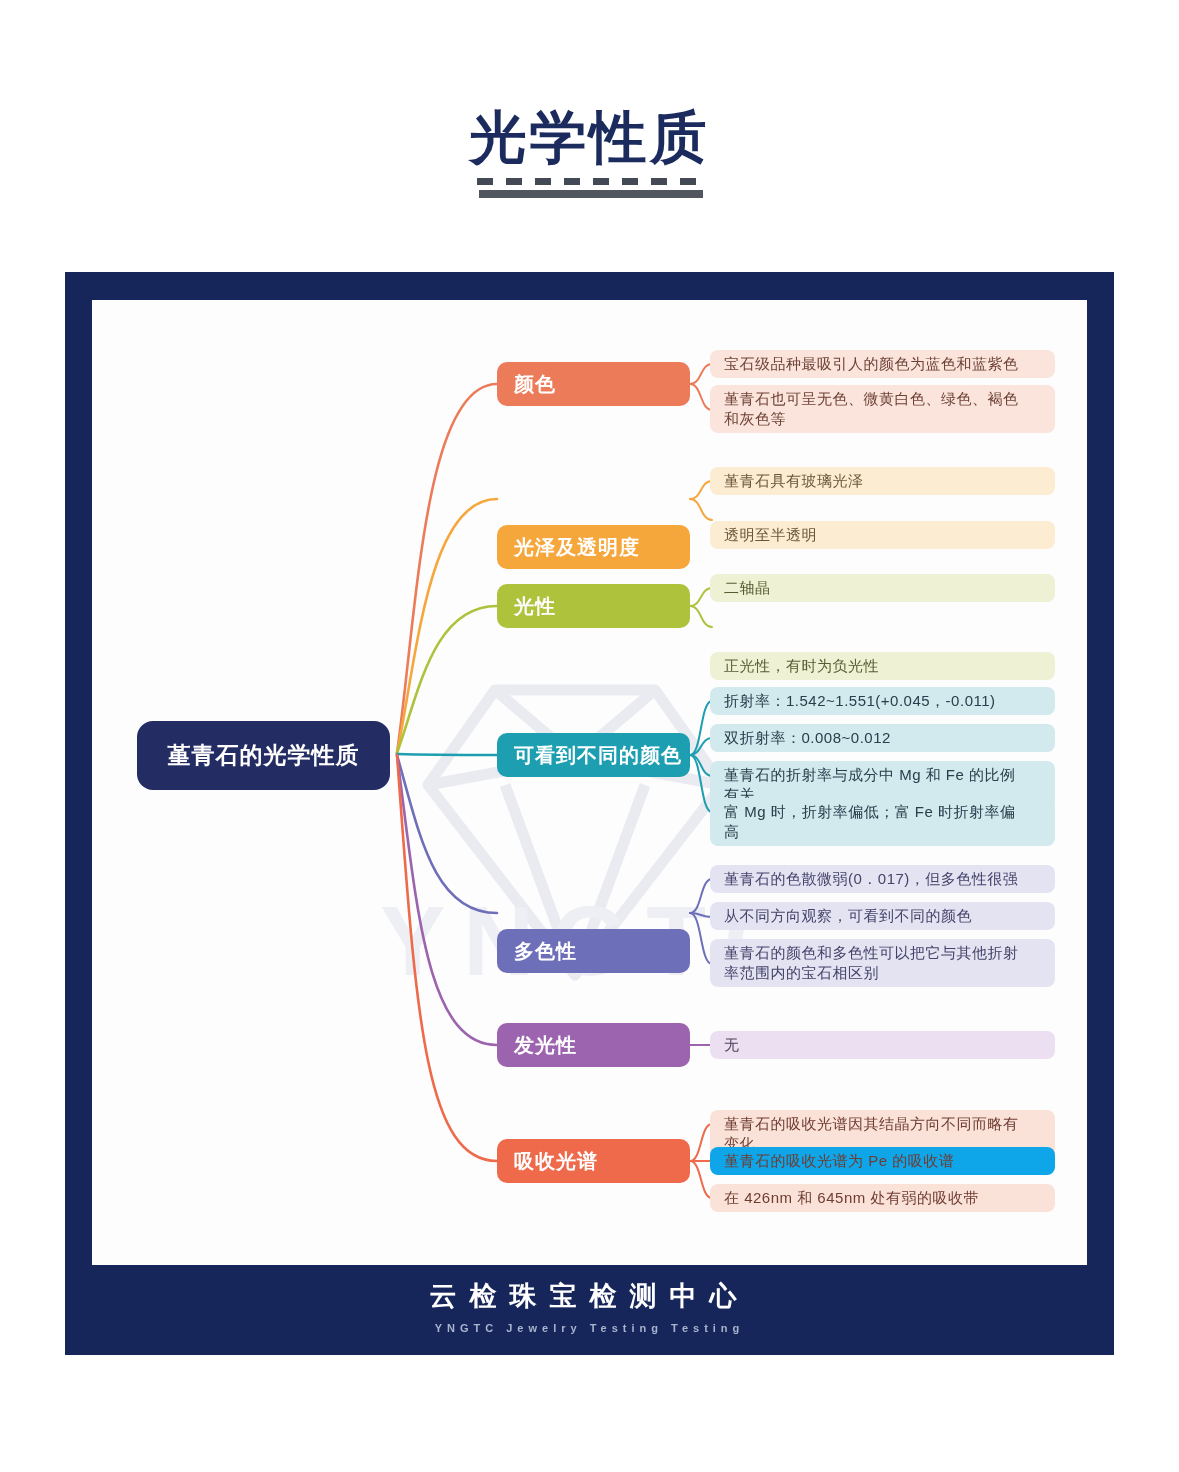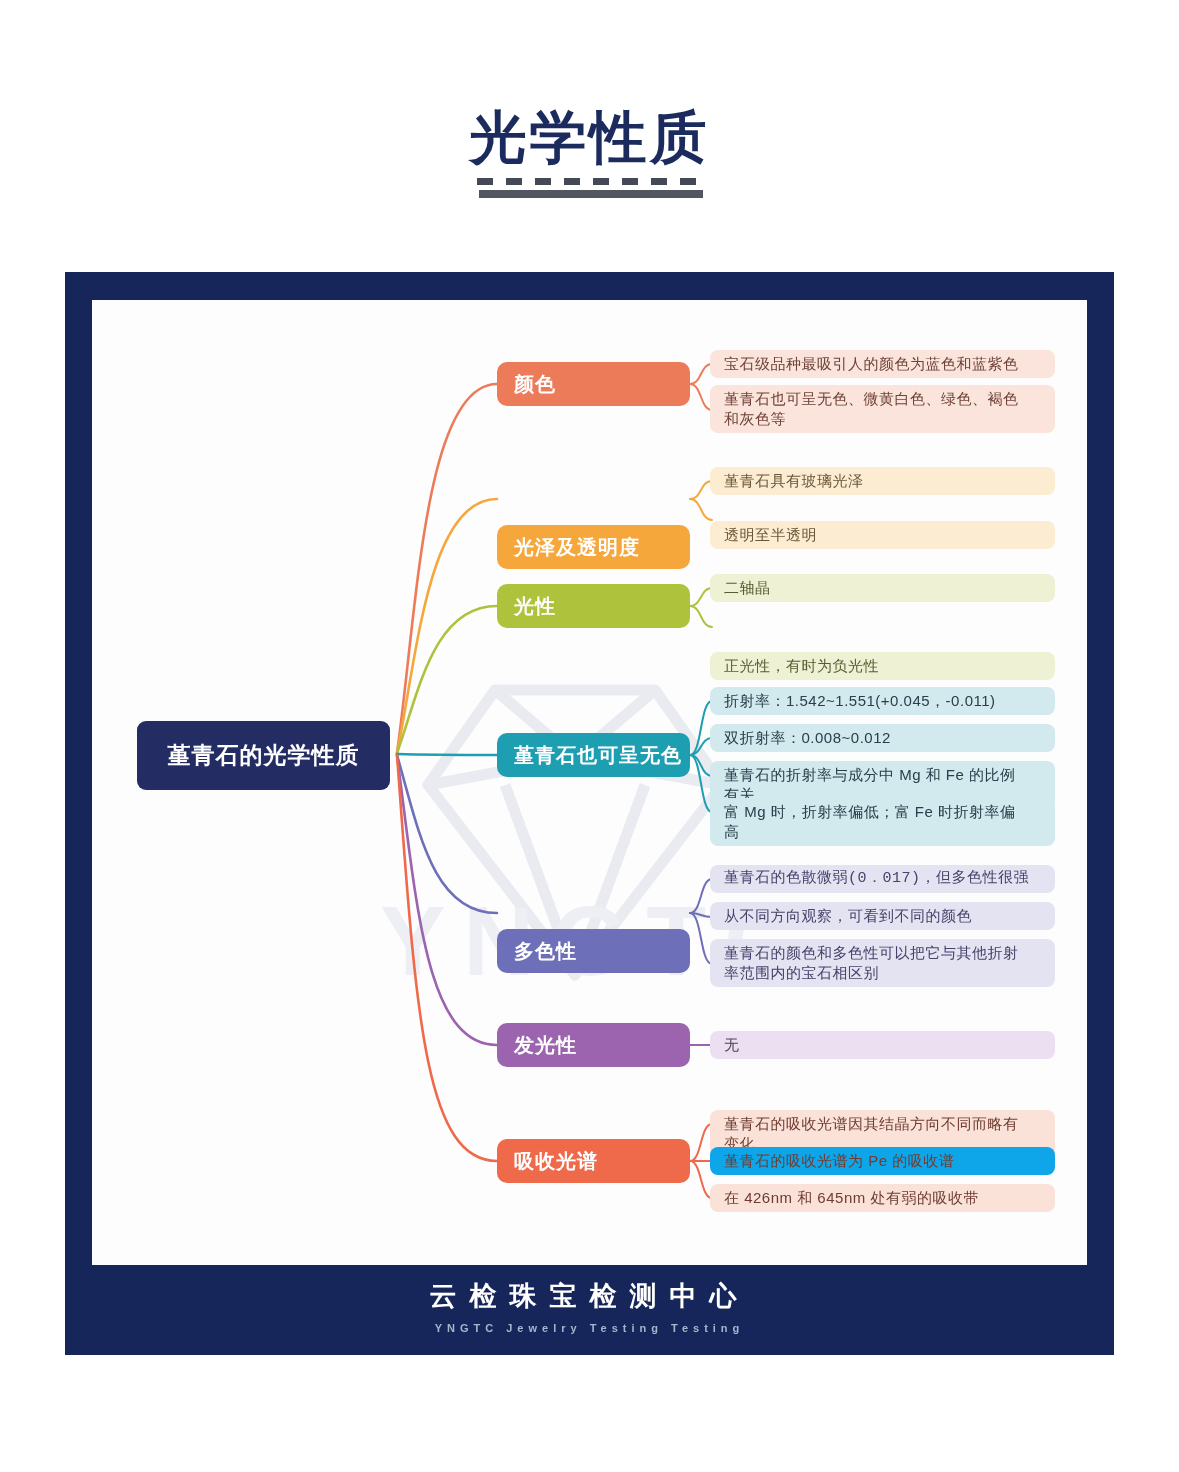--- a/index.html
+++ b/index.html
@@ -44,21 +44,21 @@
     color:#edeff4;text-align:center;user-select:none;
   }
 
   
   .connector-svg{position:absolute;left:0;top:0;width:1179px;height:1472px;z-index:2;pointer-events:none;}
   .connector-svg path{fill:none;stroke-linecap:round;}
 
   
   .center-node{
     position:absolute;left:137px;top:721px;width:253px;height:69px;z-index:3;
-    border-radius:9px;display:flex;align-items:center;justify-content:center;
+    border-radius:16px;display:flex;align-items:center;justify-content:center;
     font-size:23px;font-weight:bold;letter-spacing:1px;
   }
   .branch-node{
     position:absolute;left:497px;width:193px;height:44px;z-index:3;
     border-radius:10px;box-sizing:border-box;
     color:#ffffff;font-size:20px;font-weight:bold;
     line-height:44px;padding-left:17px;letter-spacing:1px;
   }
   .leaf-node{
     position:absolute;left:710px;width:345px;z-index:3;
@@ -132,40 +132,40 @@
     <path d="M690,1161 C702,1161 700,1124 712,1124" stroke-width="2" stroke="#ee6a4b"></path>
     <path d="M690,1161 C702,1161 700,1161 712,1161" stroke-width="2" stroke="#ee6a4b"></path>
     <path d="M690,1161 C702,1161 700,1198 712,1198" stroke-width="2" stroke="#ee6a4b"></path>
   </svg>
 
   <div class="center-node" style="background: rgb(35, 44, 99); color: rgb(255, 255, 255);">堇青石的光学性质</div>
 
   <div class="branch-node" style="top: 362px; background: rgb(236, 124, 89);">颜色</div>
   <div class="branch-node" style="top: 477px; background: rgb(246, 167, 60); margin-top: 48px;">光泽及透明度</div>
   <div class="branch-node" style="top: 584px; background: rgb(174, 194, 60);">光性</div>
-  <div class="branch-node" style="top: 733px; background: rgb(29, 159, 177);">堇青石也可呈无色</div>
+  <div class="branch-node" style="top: 733px; background: rgb(29, 159, 177);">可看到不同的颜色</div>
   <div class="branch-node" style="top: 929px; background: rgb(110, 111, 185);">多色性</div>
   <div class="branch-node" style="top: 1023px; background: rgb(156, 99, 174);">发光性</div>
   <div class="branch-node" style="top: 1139px; background: rgb(238, 106, 75);">吸收光谱</div>
 
   <div class="leaf-node" style="top: 350px; background: rgb(250, 228, 220); color: rgb(111, 66, 55);">宝石级品种最吸引人的颜色为蓝色和蓝紫色</div>
   <div class="leaf-node" style="top: 467px; background: rgb(252, 236, 210); color: rgb(107, 87, 56);">堇青石具有玻璃光泽</div>
 
   <div class="leaf-node" style="top: 385px; background: rgb(250, 228, 220); color: rgb(111, 66, 55);">堇青石也可呈无色、微黄白色、绿色、褐色和灰色等</div>
   <div class="leaf-node" style="top: 505px; background: rgb(252, 236, 210); color: rgb(107, 87, 56); margin-top: 16px;">透明至半透明</div>
 
   <div class="leaf-node" style="top: 574px; background: rgb(238, 241, 211); color: rgb(87, 93, 51);">二轴晶</div>
   <div class="leaf-node" style="top: 612px; background: rgb(238, 241, 211); color: rgb(87, 93, 51); margin-top: 40px;">正光性，有时为负光性</div>
 
   <div class="leaf-node" style="top: 687px; background: rgb(210, 233, 237); color: rgb(39, 64, 77);">折射率：1.542~1.551(+0.045，-0.011)</div>
   <div class="leaf-node" style="top: 724px; background: rgb(210, 233, 237); color: rgb(39, 64, 77);">双折射率：0.008~0.012</div>
   <div class="leaf-node" style="top: 761px; background: rgb(210, 233, 237); color: rgb(39, 64, 77);">堇青石的折射率与成分中 Mg 和 Fe 的比例有关</div>
   <div class="leaf-node" style="top: 798px; background: rgb(210, 233, 237); color: rgb(39, 64, 77);">富 Mg 时，折射率偏低；富 Fe 时折射率偏高</div>
 
-  <div class="leaf-node" style="top: 865px; background: rgb(228, 227, 242); color: rgb(69, 67, 106); font-family: Liberation Mono, monospace;">堇青石的色散微弱(0．017)，但多色性很强</div>
+  <div class="leaf-node" style="top: 865px; background: rgb(228, 227, 242); color: rgb(69, 67, 106);">堇青石的色散微弱(0．017)，但多色性很强</div>
   <div class="leaf-node" style="top: 902px; background: rgb(228, 227, 242); color: rgb(69, 67, 106);">从不同方向观察，可看到不同的颜色</div>
   <div class="leaf-node" style="top: 939px; background: rgb(228, 227, 242); color: rgb(69, 67, 106);">堇青石的颜色和多色性可以把它与其他折射率范围内的宝石相区别</div>
 
   <div class="leaf-node" style="top: 1031px; background: rgb(236, 223, 242); color: rgb(84, 64, 92);">无</div>
 
   <div class="leaf-node" style="top: 1110px; background: rgb(251, 226, 217); color: rgb(111, 60, 48);">堇青石的吸收光谱因其结晶方向不同而略有变化</div>
   <div class="leaf-node" style="top: 1147px; background: #0ea5e9; color: rgb(111, 60, 48);">堇青石的吸收光谱为 Pe 的吸收谱</div>
   <div class="leaf-node" style="top: 1184px; background: rgb(251, 226, 217); color: rgb(111, 60, 48);">在 426nm 和 645nm 处有弱的吸收带</div>
 
   <div class="footer-cn">云检珠宝检测中心</div>

